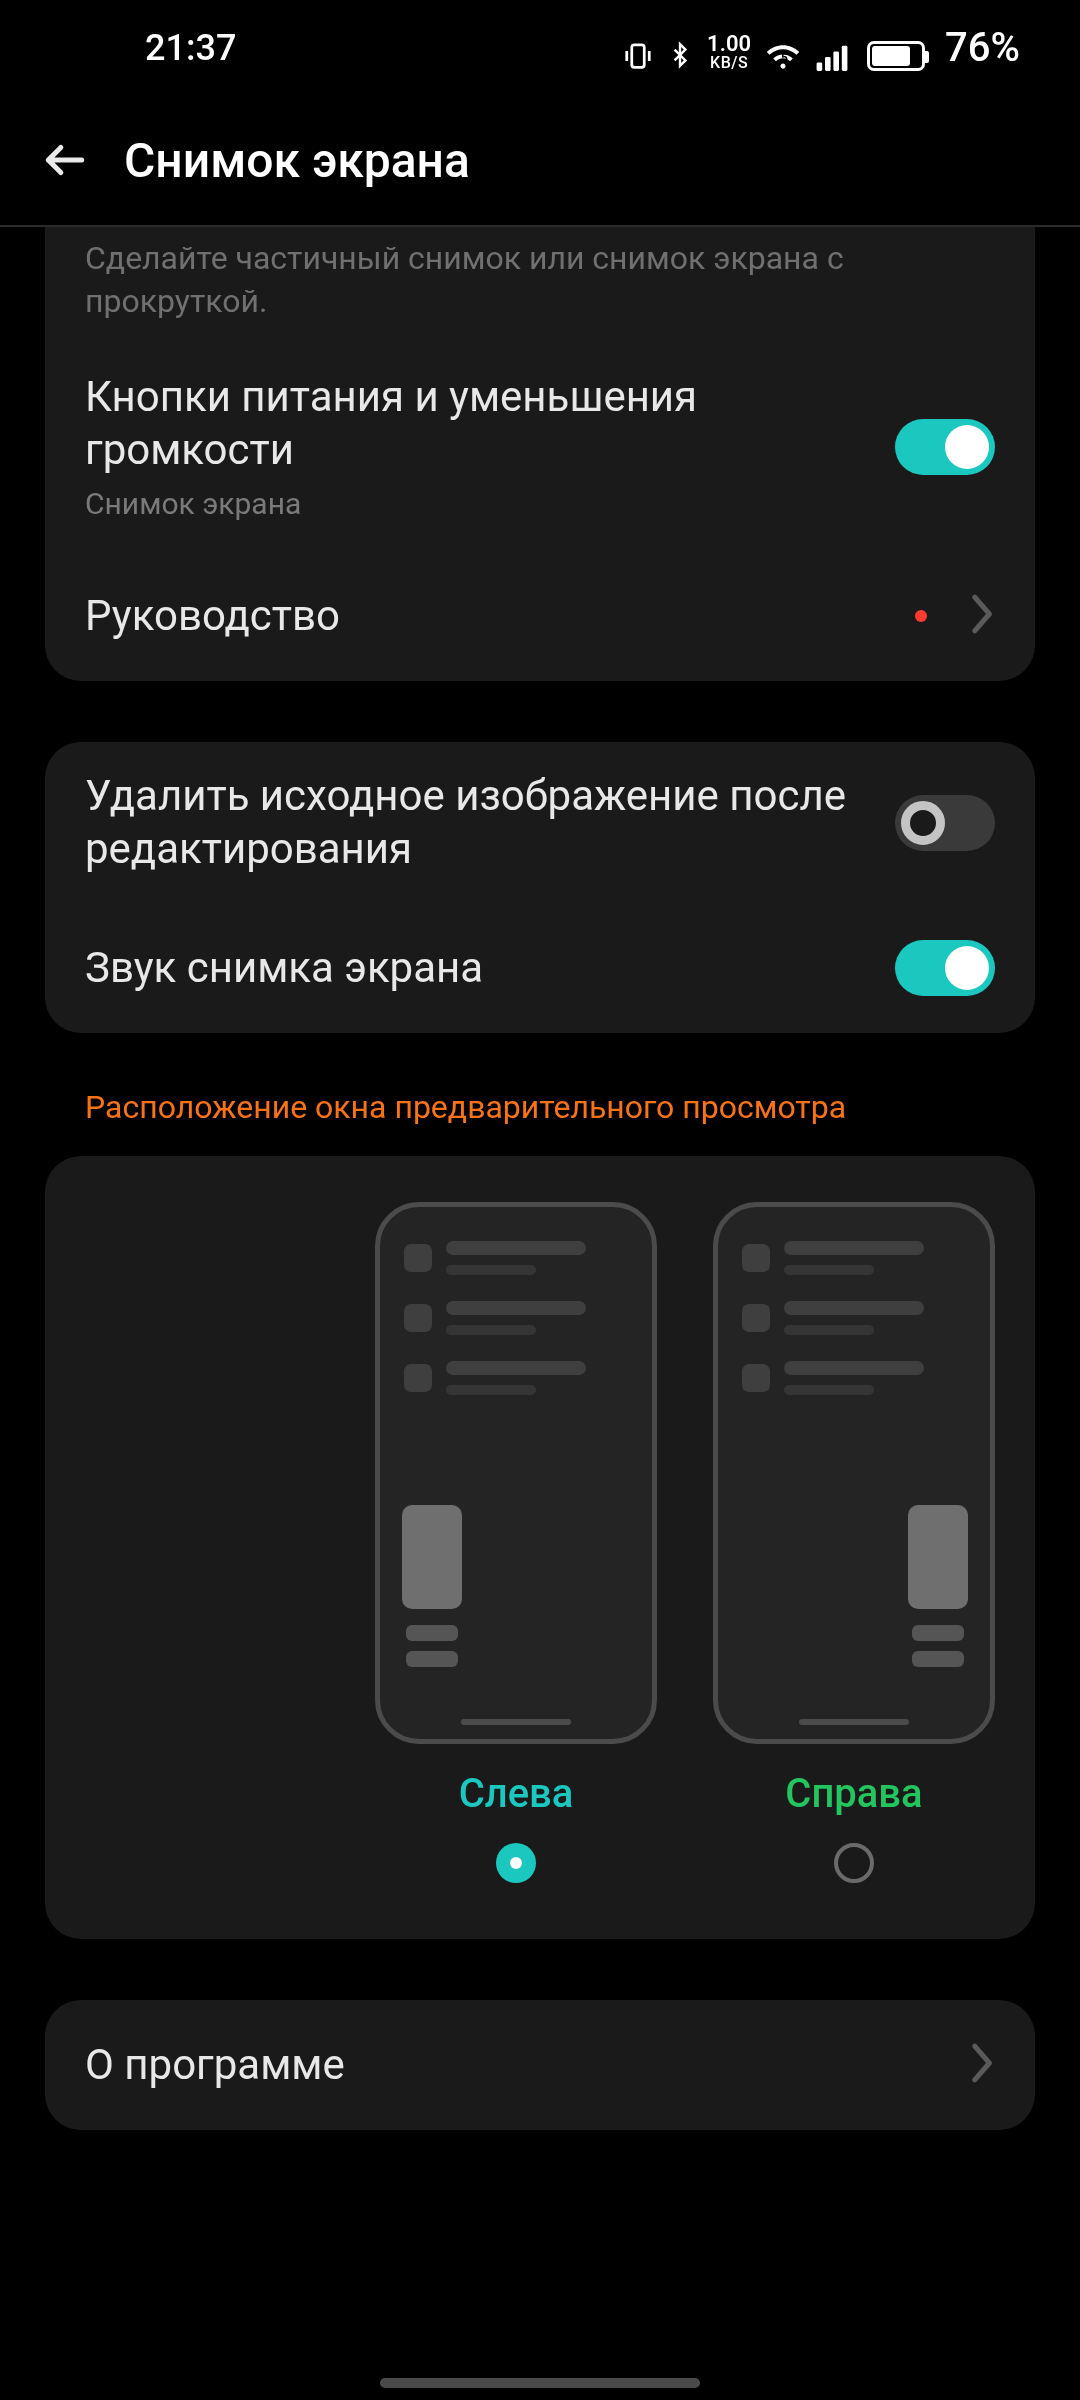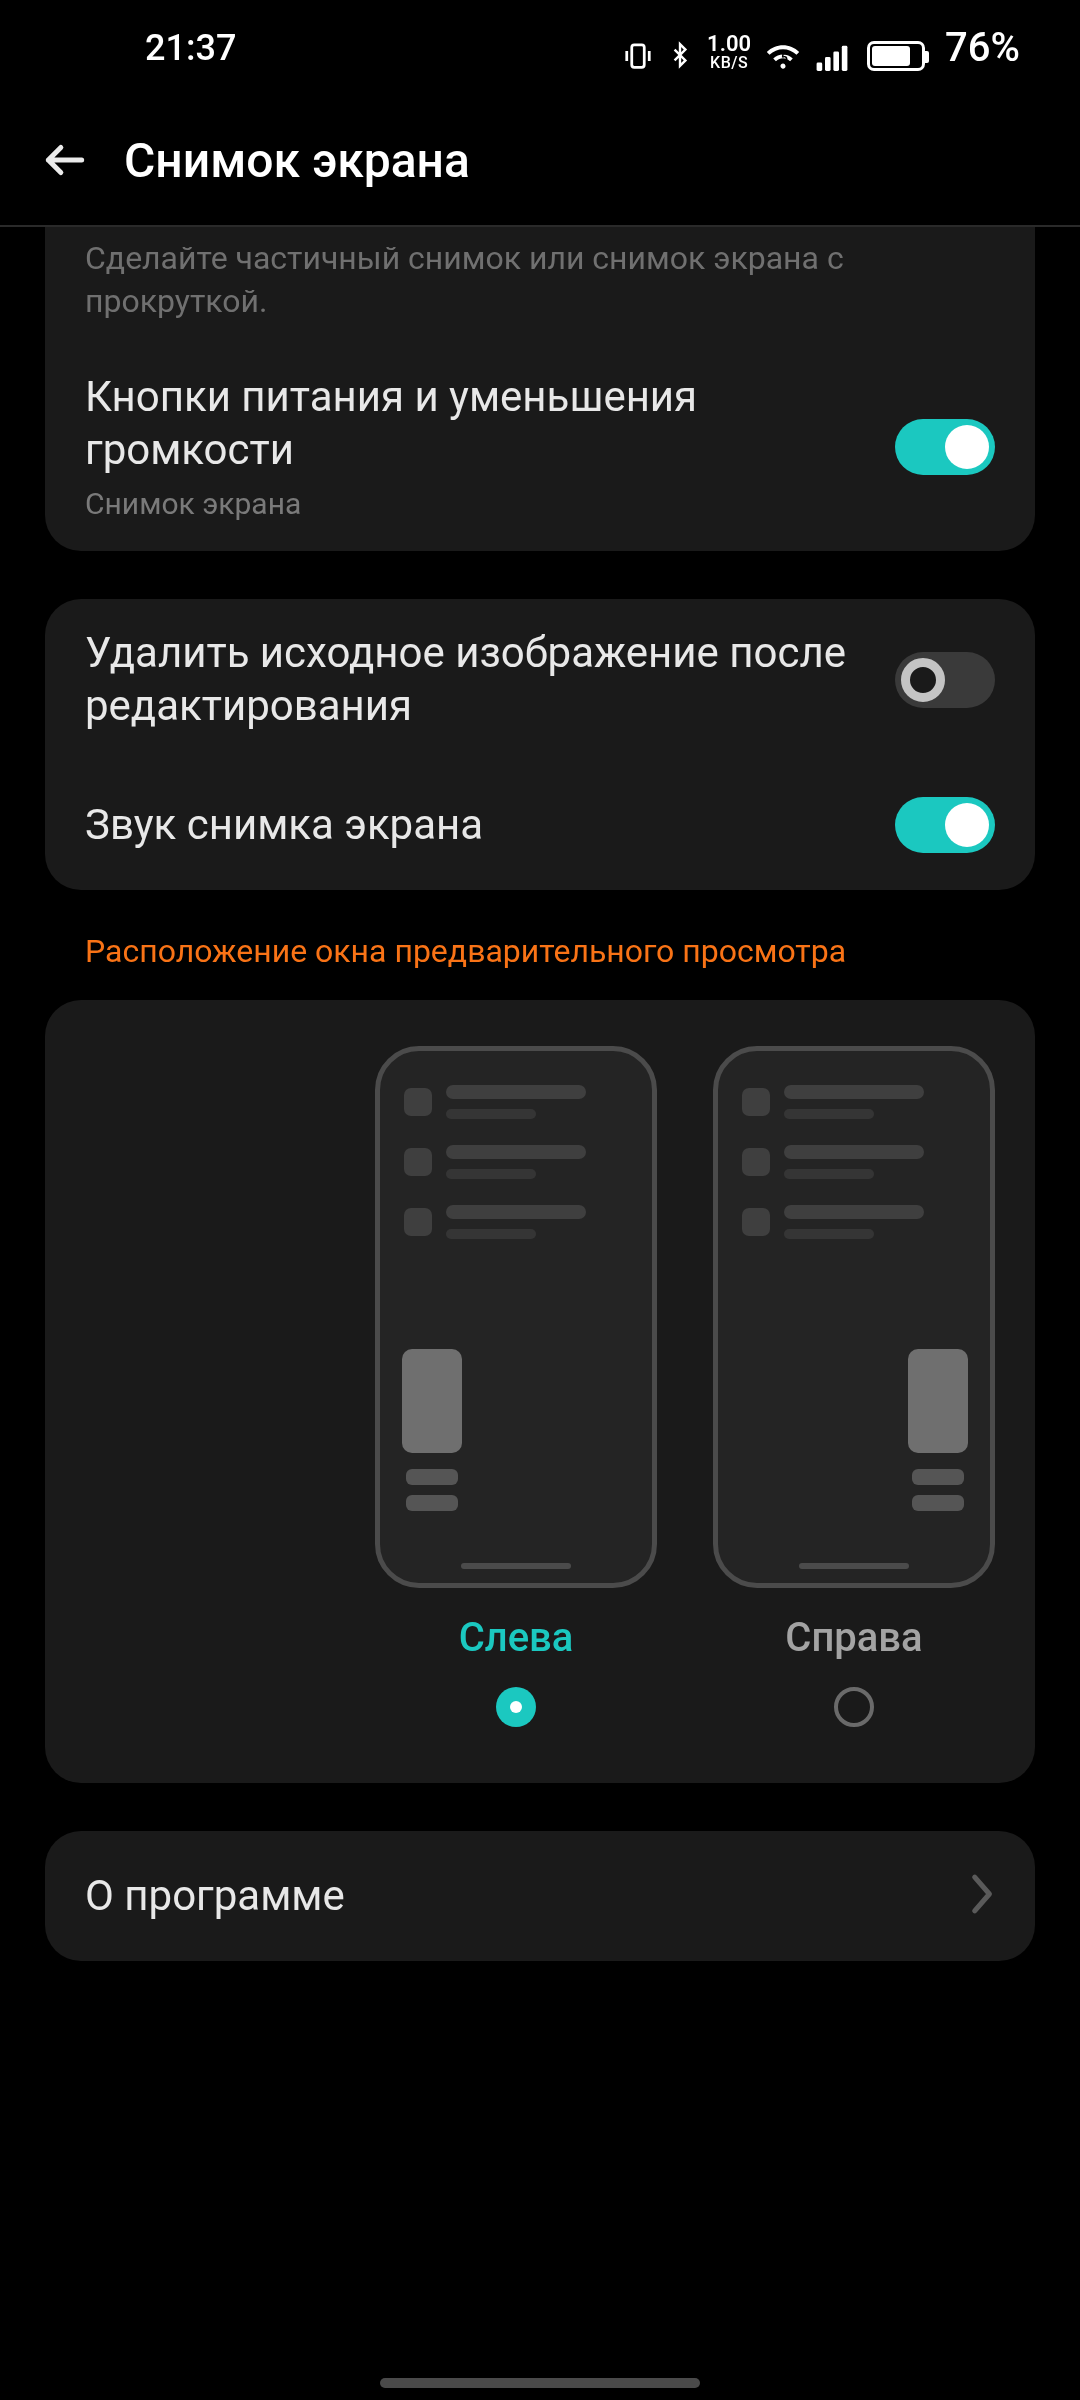--- a/index.html
+++ b/index.html
@@ -77,21 +77,21 @@
   }
 
   
   .content {
     padding: 0 45px;
   }
   .card {
     background: #1a1a1a;
     border-radius: 36px;
     padding: 0 40px;
-    margin-bottom: 48px;
+    margin-bottom: 61px;
   }
   .card.first { border-top-left-radius: 0; border-top-right-radius: 0; margin-top: 0; }
   .card-divider-top {
     height: 2px;
     background: #2a2a2a;
     margin: 0 -85px 0 -85px;
   }
 
   .row {
     display: flex;
@@ -244,21 +244,21 @@
     transform: translateX(-50%);
     width: 110px; height: 6px;
     background: #4b4b4b;
     border-radius: 3px;
   }
   .opt-label {
     font-size: 40px;
     font-weight: 500;
   }
   .opt-label.sel { color: #1bc8c0; }
-  .opt-label.unsel { color: #a3a3a3; }
+  .opt-label.unsel { color: #22c55e; }
   .radio {
     width: 40px; height: 40px;
     border-radius: 50%;
   }
   .radio.sel {
     background: #1bc8c0;
     display: flex;
     align-items: center;
     justify-content: center;
   }
@@ -342,20 +342,31 @@
     <div class="row">
       <div class="row-text">
         <div class="row-title">Кнопки питания и уменьшения громкости</div>
         <div class="row-sub">Снимок экрана</div>
       </div>
       <div class="toggle on">
         <div class="toggle-knob"></div>
       </div>
     </div>
 
+    <div class="row">
+      <div class="row-text">
+        <div class="row-title">Руководство</div>
+      </div>
+      <span class="red-dot"></span>
+      <span class="chevron">
+        <svg width="28" height="42" viewBox="0 0 12 20" fill="none" stroke="#9a9a9a" stroke-width="2.4" stroke-linecap="round" stroke-linejoin="round">
+            <path d="M3 2l7 8-7 8"></path>
+          </svg>
+      </span>
+    </div>
   </div>
 
   <div class="card">
     <div class="row">
       <div class="row-text">
         <div class="row-title">Удалить исходное изображение после редактирования</div>
       </div>
       <div class="toggle off-grey off-ring" style="background:#3a3a3a;">
         <div class="toggle-knob" style="left:6px; border:9px solid #c4c4c4; background:#1a1a1a;"></div>
       </div>

